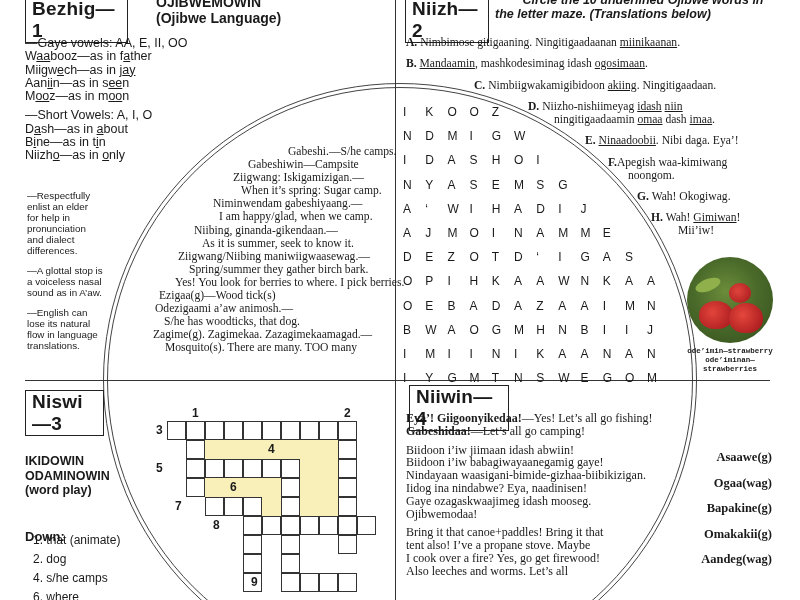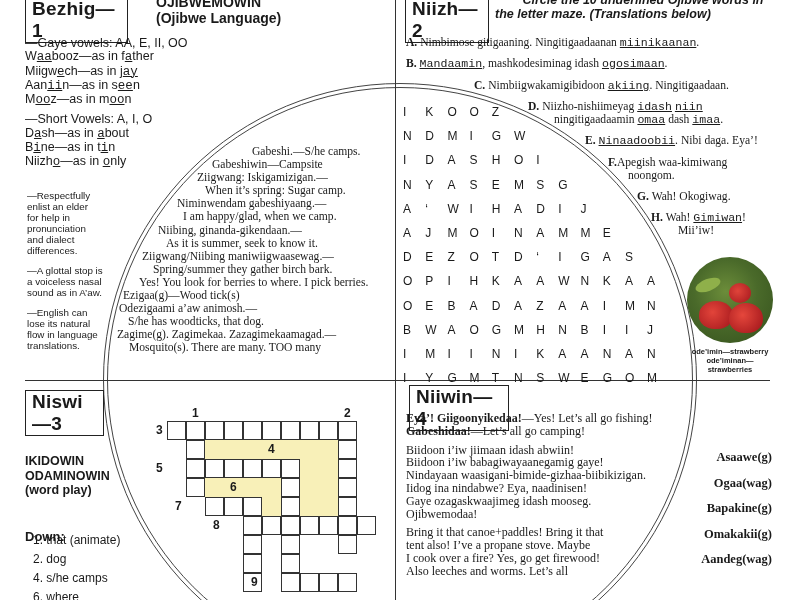--- a/index.html
+++ b/index.html
@@ -17,40 +17,40 @@
   .circle-outer { position: absolute; left: 103px; top: 83px; width: 594px; height: 594px; border-radius: 50%; border: 1px solid #444; }
   .circle-inner { position: absolute; left: 107px; top: 87px; width: 586px; height: 586px; border-radius: 50%; border: 1px solid #444; }
 
   
   .s1-title { position: absolute; left: 156px; top: -6px; font-weight: bold; font-size: 14px; line-height: 16px; }
   .s1-intro { position: absolute; left: 25px; top: 37px; font-size: 12.5px; line-height: 13.3px; width: 300px; }
   .s1-intro div { white-space: nowrap; }
   .s1-intro .gap { height: 6px; }
   .s1-notes { position: absolute; left: 27px; top: 190px; font-size: 9.8px; line-height: 11px; width: 95px; }
   .s1-notes .note { margin-bottom: 9px; }
-  .u { text-decoration: underline; font-family: Liberation Mono, monospace; }
+  .u { text-decoration: underline; }
 
   .s1-poem { position: absolute; left: 115px; top: 145px; width: 280px; font-family: "Liberation Serif", serif; font-size: 11.6px; line-height: 13.1px; }
-  .s1-poem div { white-space: nowrap; }
+  .s1-poem div { white-space: nowrap; margin-left: 36px; }
 
   
   .s2-instr { position: absolute; left: 493px; top: -7px; font-weight: bold; font-style: italic; font-size: 12.5px; line-height: 14px; width: 300px; text-align: center; }
   .s2-sent { position: absolute; font-family: "Liberation Serif", serif; font-size: 11.6px; line-height: 12.5px; white-space: nowrap; }
   .s2-sent b { font-weight: bold; }
   .maze { position: absolute; left: 403px; top: 105px; font-size: 12px; }
   .maze-row { height: 24.2px; display: flex; }
   .maze-cell { width: 22.2px; text-align: left; }
 
   .berry-img { position: absolute; left: 687px; top: 257px; width: 86px; height: 86px; border-radius: 50%; overflow: hidden;
     background: radial-gradient(circle at 45% 40%, #6c8d3a 0%, #4a6a2a 45%, #34501c 100%); }
   .berry1 { position: absolute; left: 12px; top: 44px; width: 34px; height: 28px; border-radius: 50% 50% 45% 45%; background: radial-gradient(circle at 40% 40%, #e2443a, #a0141a); }
   .berry2 { position: absolute; left: 42px; top: 46px; width: 34px; height: 30px; border-radius: 50% 50% 45% 45%; background: radial-gradient(circle at 40% 40%, #e5473c, #9c1218); }
   .berry3 { position: absolute; left: 42px; top: 26px; width: 22px; height: 20px; border-radius: 50%; background: radial-gradient(circle at 40% 40%, #e0443a, #a2161c); }
   .leaf { position: absolute; left: 8px; top: 22px; width: 26px; height: 12px; border-radius: 50%; background: #8fb04a; transform: rotate(-20deg); }
-  .berry-cap { position: absolute; left: 678px; top: 347px; width: 104px; text-align: center; font-size: 7.5px; line-height: 9px; font-weight: bold; }
+  .berry-cap { position: absolute; left: 678px; top: 347px; width: 104px; text-align: center; font-size: 7.5px; line-height: 9px; font-weight: bold; font-family: Liberation Mono, monospace; }
 
   
   .s3-subtitle { position: absolute; left: 25px; top: 454px; font-weight: bold; font-size: 12.5px; line-height: 14.5px; }
   .s3-down { position: absolute; left: 25px; top: 529px; font-weight: bold; font-size: 13px; text-align: right; }
   .s3-clues { position: absolute; left: 33px; top: 531px; font-size: 12px; line-height: 19px; }
   .cw { position: absolute; left: 167px; top: 421px; }
   .cw-yellow { position: absolute; background: #f8f0b8; }
   .cw-cell { position: absolute; width: 19.3px; height: 19.3px; border: 1px solid #333; background: #fff; }
   .cw-num { position: absolute; font-weight: bold; font-size: 12px; }
 

